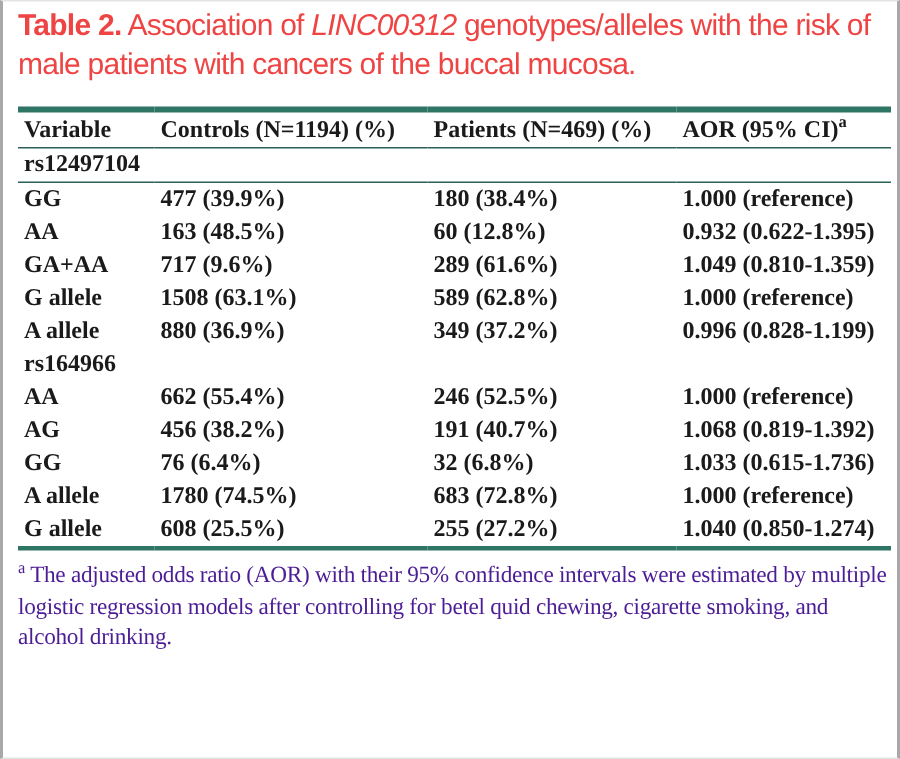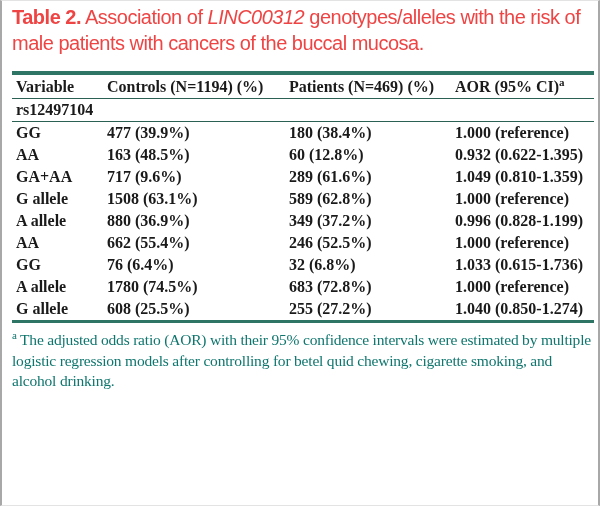--- a/index.html
+++ b/index.html
@@ -41,21 +41,21 @@
   thead th {
     height: 23px; line-height: 23px;
     border-bottom: 1.5px solid var(--teal-dark);
   }
   sup { font-size: 11px; line-height: 0; vertical-align: super; }
   tr.section-row td { font-weight: bold; }
   tr.ruled td { border-bottom: 1.5px solid var(--teal-dark); }
   .footnote {
     margin-top: 7px; width: 584px;
     font-size: 15.5px; line-height: 20.5px; letter-spacing: -0.2px;
-    color: #0f766e;
+    color: #4c1d95;
   }
 </style>
 </head>
 <body>
 
 <div class="title"><span class="bold">Table 2.</span><span> Association of </span><span class="italic">LINC00312</span><span> genotypes/alleles with the risk of male patients with cancers of the buccal mucosa.</span></div>
 
 <table>
   <colgroup>
     <col style="width:91px">
@@ -98,25 +98,34 @@
         <td>1508 (63.1%)</td>
         <td>589 (62.8%)</td>
         <td>1.000 (reference)</td>
       </tr>
       <tr>
         <td>A allele</td>
         <td>880 (36.9%)</td>
         <td>349 (37.2%)</td>
         <td>0.996 (0.828-1.199)</td>
       </tr>
+      <tr class="section-row">
+        <td colspan="4">rs164966</td>
+      </tr>
       <tr>
         <td>AA</td>
         <td>662 (55.4%)</td>
         <td>246 (52.5%)</td>
         <td>1.000 (reference)</td>
+      </tr>
+      <tr>
+        <td>AG</td>
+        <td>456 (38.2%)</td>
+        <td>191 (40.7%)</td>
+        <td>1.068 (0.819-1.392)</td>
       </tr>
       <tr>
         <td>GG</td>
         <td>76 (6.4%)</td>
         <td>32 (6.8%)</td>
         <td>1.033 (0.615-1.736)</td>
       </tr>
       <tr>
         <td>A allele</td>
         <td>1780 (74.5%)</td>

